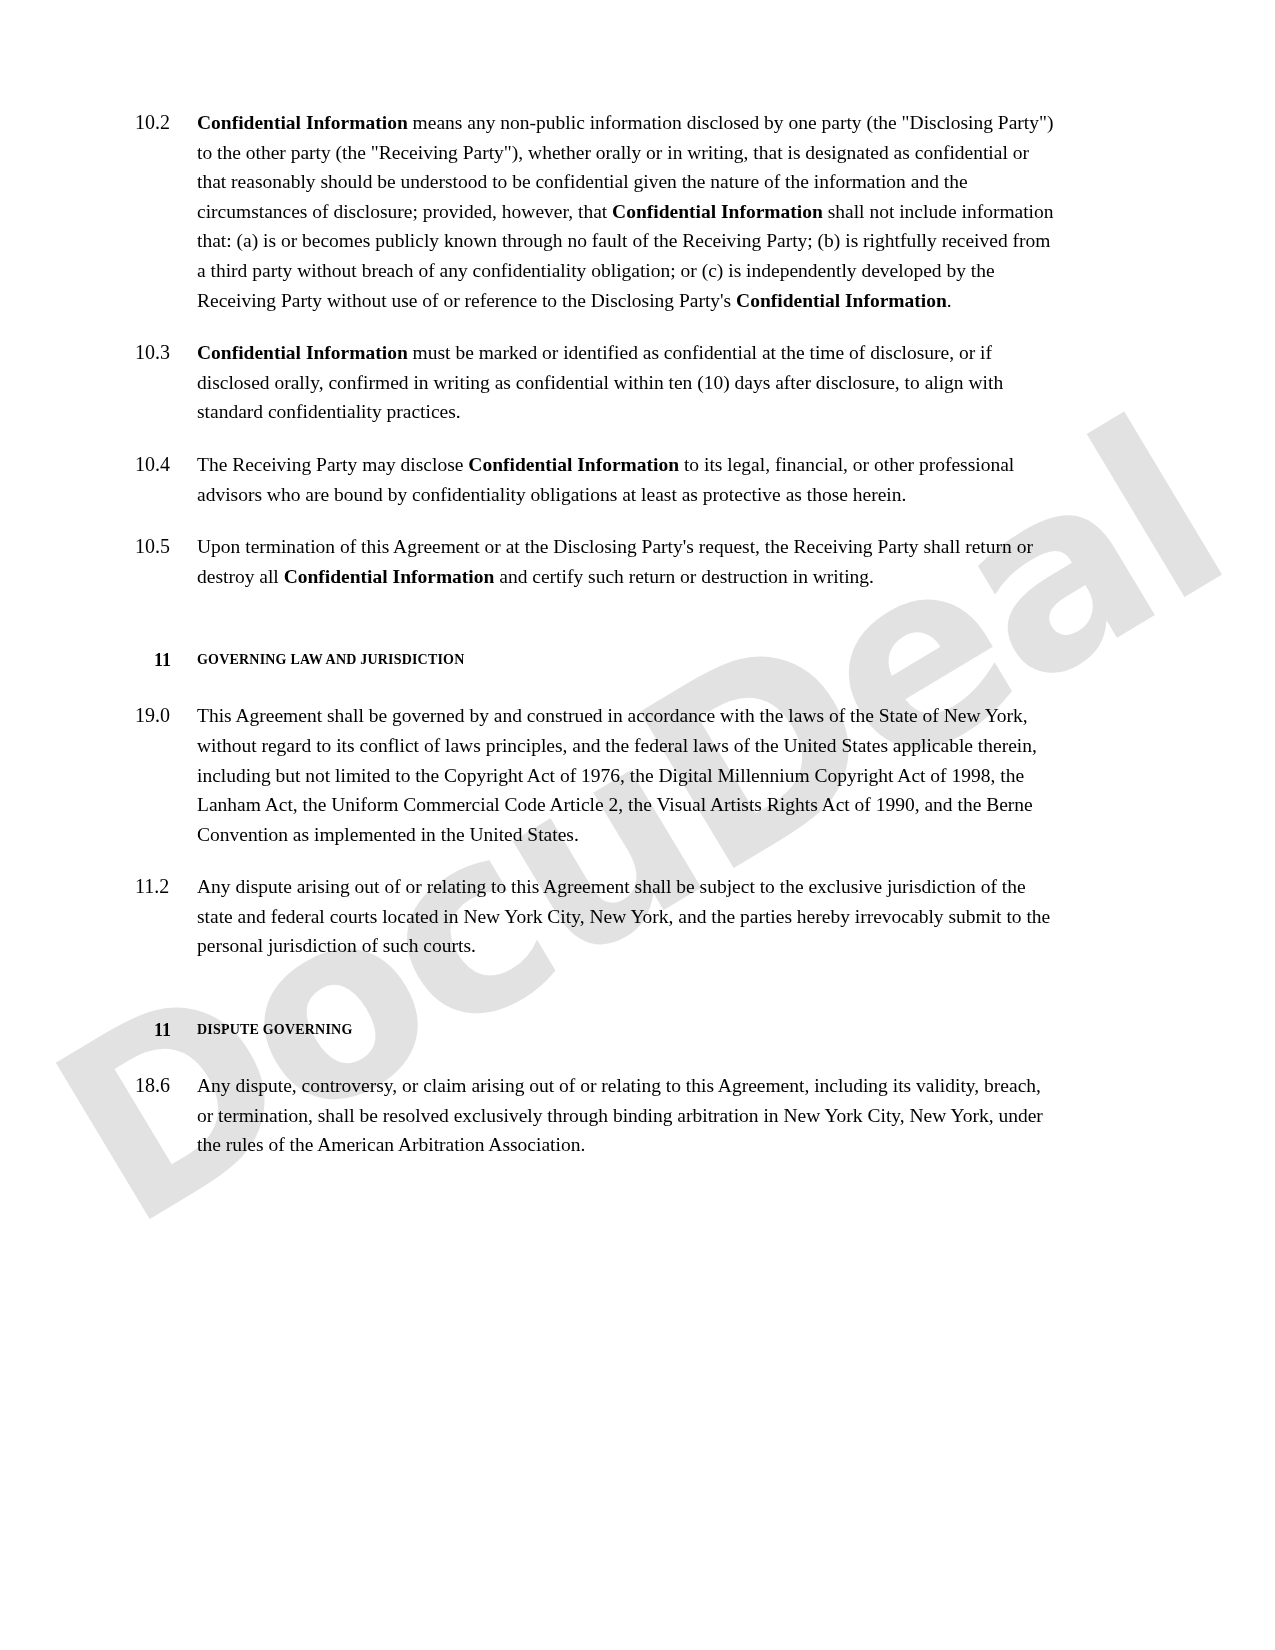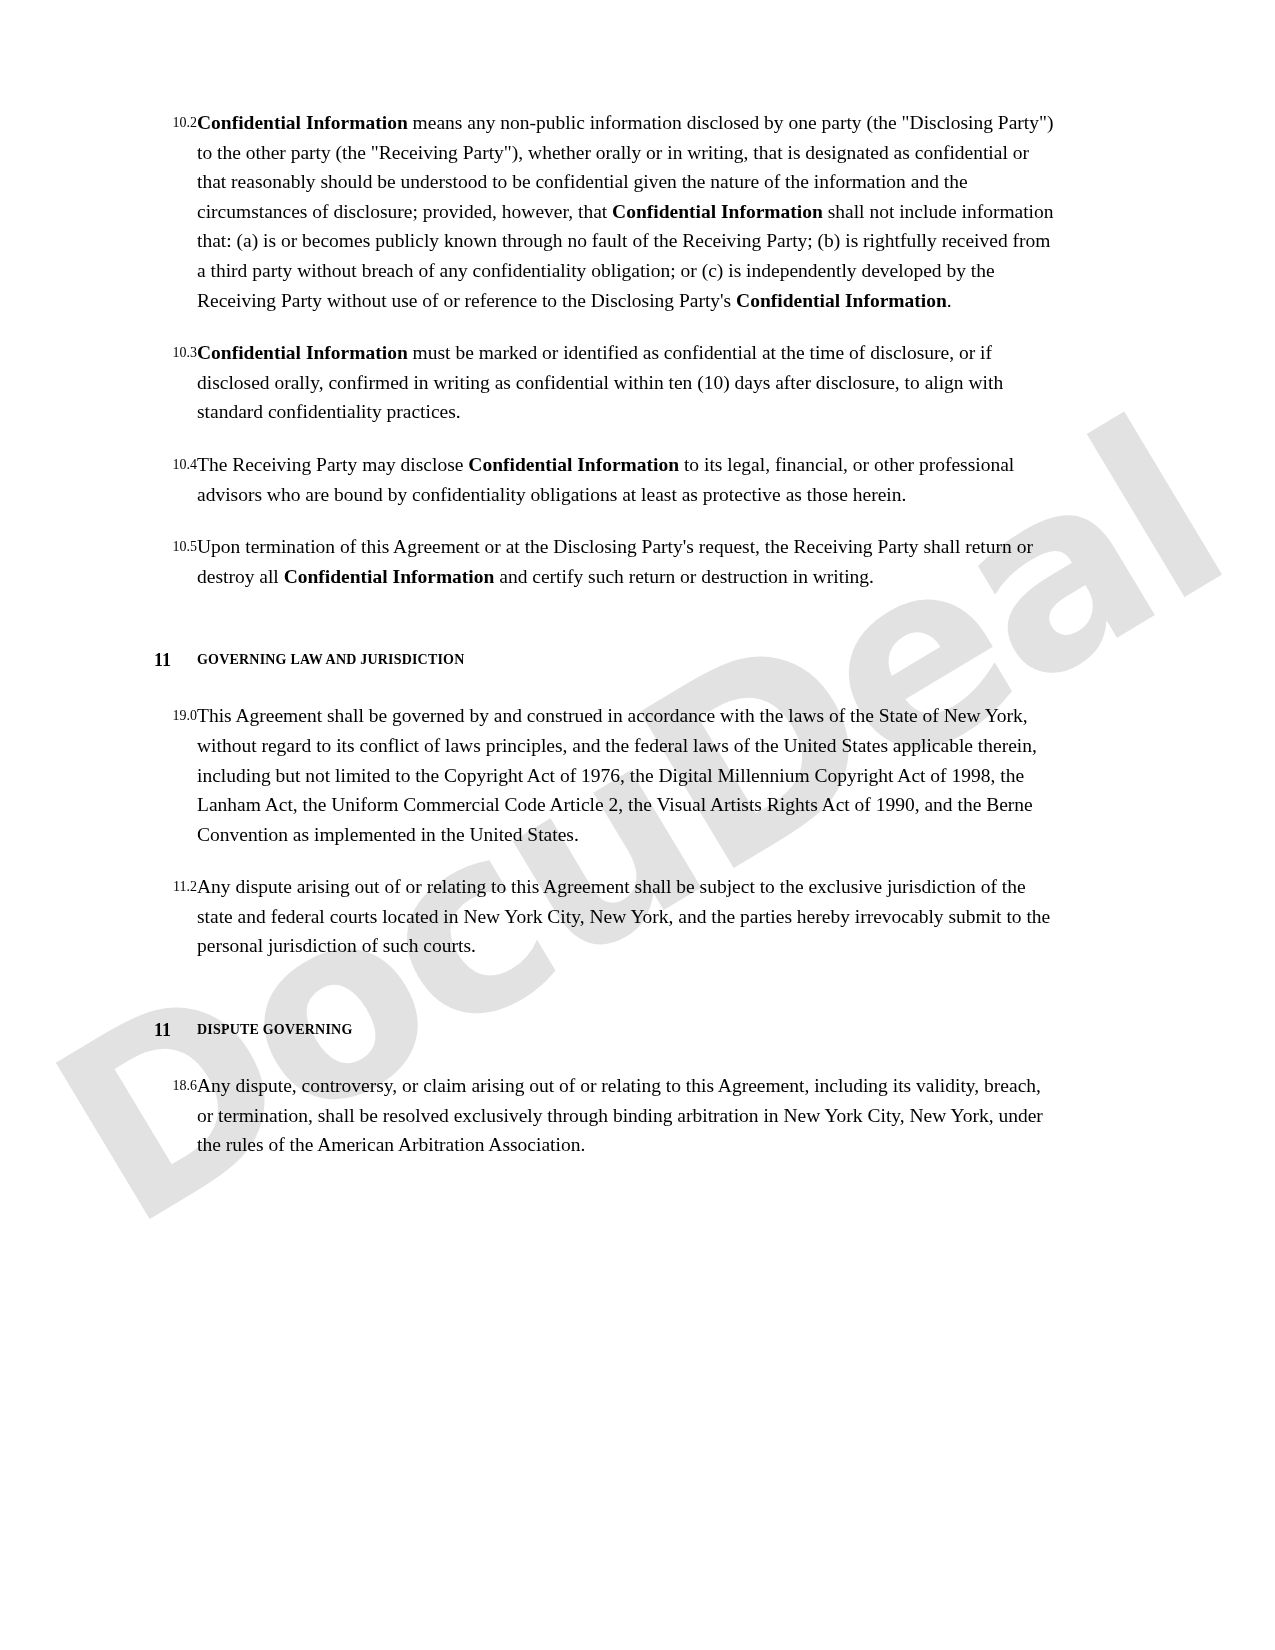--- a/index.html
+++ b/index.html
@@ -56,23 +56,23 @@
   }
 
   .clause {
     display: flex;
     align-items: flex-start;
     margin-bottom: 23px;
   }
   .clause-number {
     width: 62px;
     flex: 0 0 62px;
-    font-size: 14px;
+    font-size: 20px;
     line-height: 29.6px;
-    text-align: right;
+    text-align: left;
   }
   .clause-text {
     flex: 1 1 auto;
     font-size: 19.5px;
     line-height: 29.6px;
     text-align: left;
   }
   .clause-text b { font-weight: 700; margin-top: 15px; }
 
   .section-heading {

